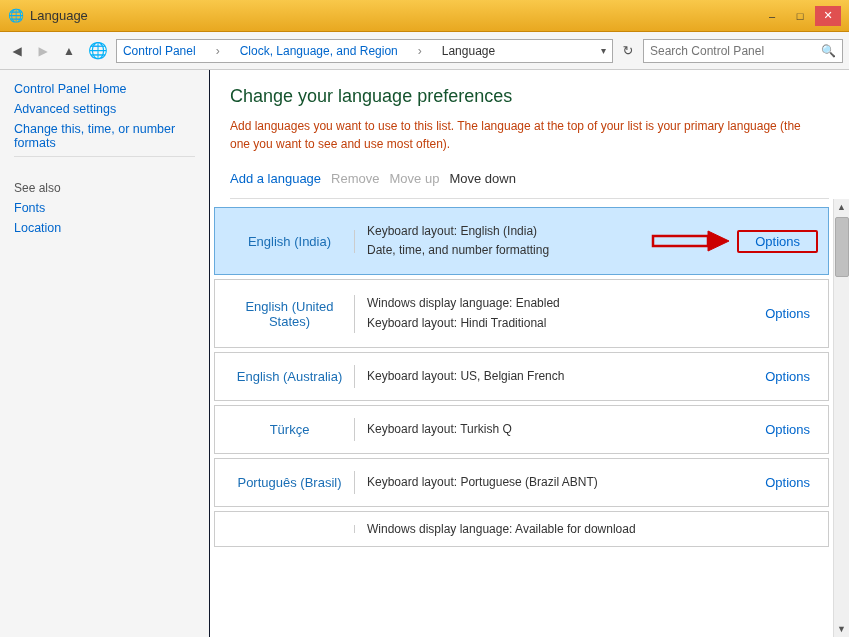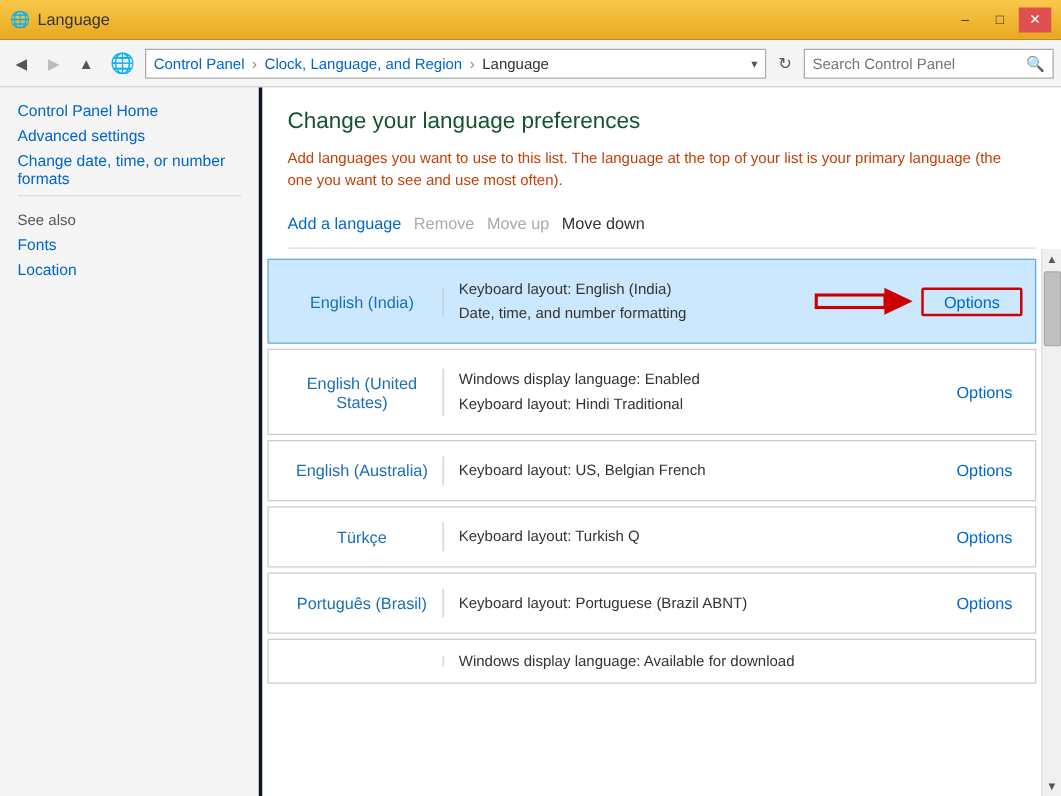--- a/index.html
+++ b/index.html
@@ -71,21 +71,21 @@
     }
     .nav-btn.disabled { color: #bbb; cursor: default; }
     .breadcrumb-bar {
       flex: 1;
       height: 24px;
       background: white;
       border: 1px solid #aaa;
       display: flex;
       align-items: center;
       padding: 0 6px;
-      gap: 4px;
+      gap: 18px;
       font-size: 12px;
       color: #333;
     }
     .breadcrumb-item {
       color: #0066cc;
       cursor: pointer;
     }
     .breadcrumb-sep { color: #888; margin: 0 2px; }
     .breadcrumb-current { color: #333; }
     .breadcrumb-dropdown {
@@ -125,34 +125,34 @@
     
     .main-layout {
       display: flex;
       height: calc(637px - 32px - 38px);
     }
 
     
     .sidebar {
       width: 210px;
       background: #f5f5f5;
-      border-right: 3px solid #0f172a;
+      border-right: 1px solid #0f172a;
       padding: 12px 14px;
       flex-shrink: 0;
     }
     .sidebar-link {
       display: block;
       color: #0066cc;
       cursor: pointer;
       margin-bottom: 6px;
       font-size: 12.5px;
       text-decoration: none;
     }
     .sidebar-section {
-      padding-top: 12px;
+      padding-top: 24px;
       border-top: 1px solid #ddd;
     }
     .sidebar-section-title {
       color: #555;
       font-size: 12px;
       margin-bottom: 6px;
     }
 
     
     .content {
@@ -321,21 +321,21 @@
     <input class="search-input" placeholder="Search Control Panel" style="">
     <span class="search-icon">🔍</span>
   </div>
 </div>
 
 <div class="main-layout">
 
   <div class="sidebar">
     <a class="sidebar-link">Control Panel Home</a>
     <a class="sidebar-link">Advanced settings</a>
-    <a class="sidebar-link">Change date, time, or number formats</a>
+    <a class="sidebar-link">Change this, time, or number formats</a>
 
     <div class="sidebar-section">
       <div class="sidebar-section-title">See also</div>
       <a class="sidebar-link">Fonts</a>
       <a class="sidebar-link">Location</a>
     </div>
   </div>
 
   <div class="content">
     <div class="content-inner">

